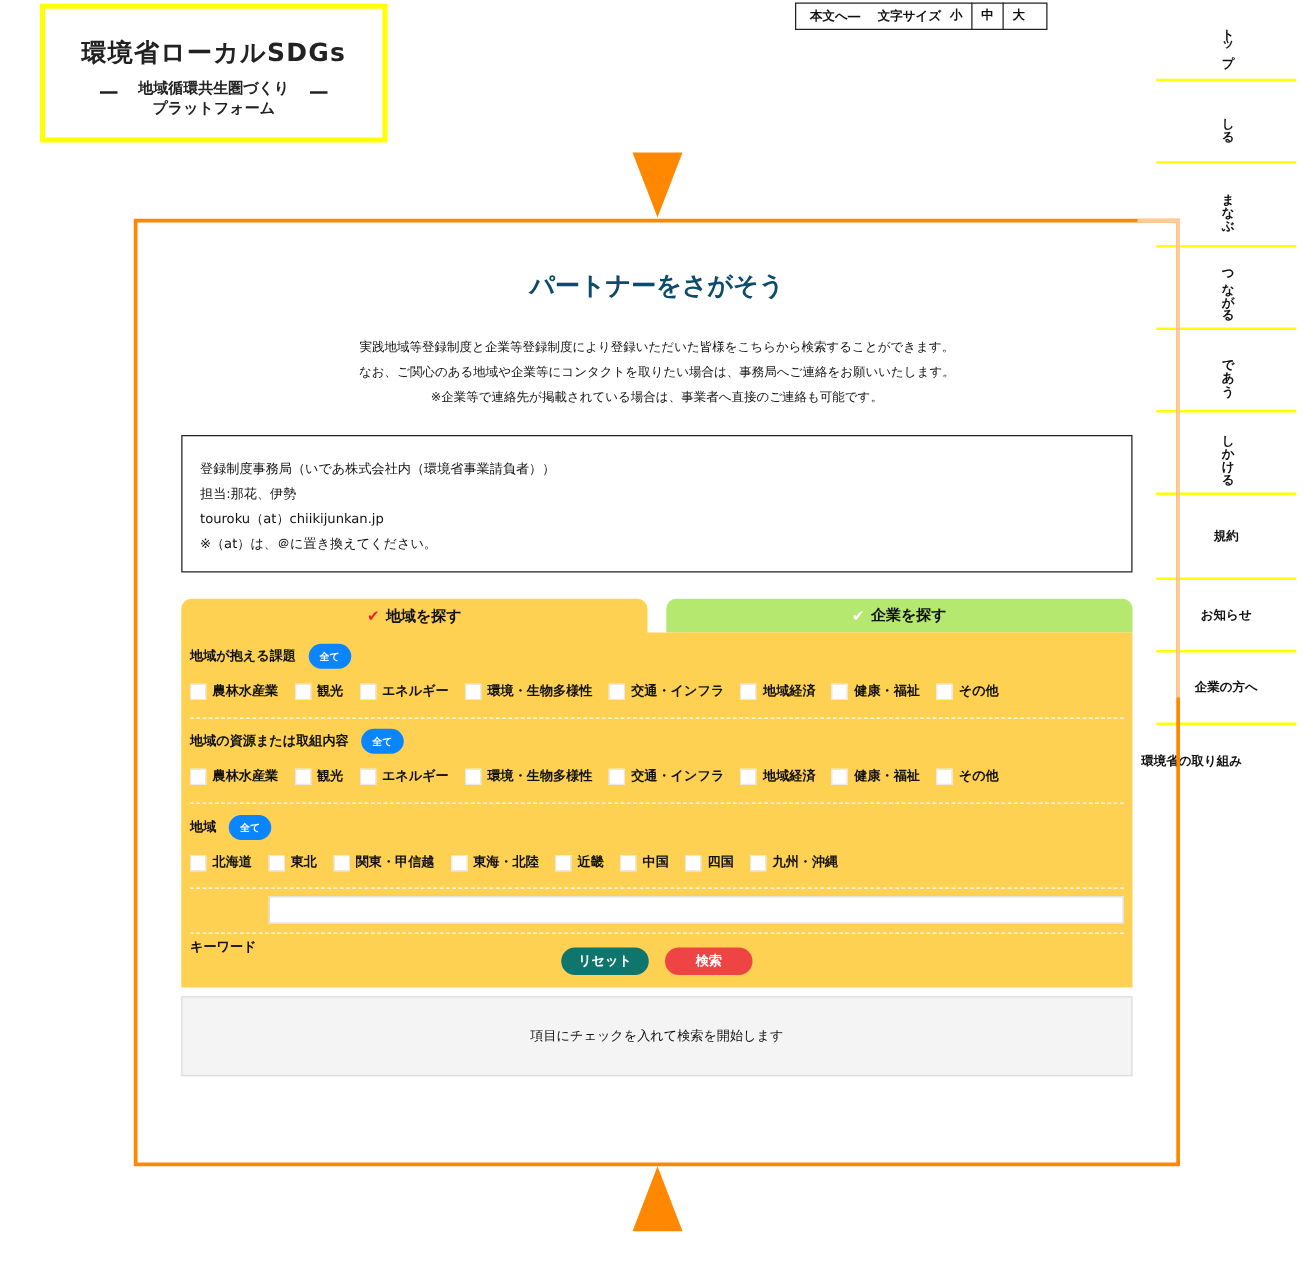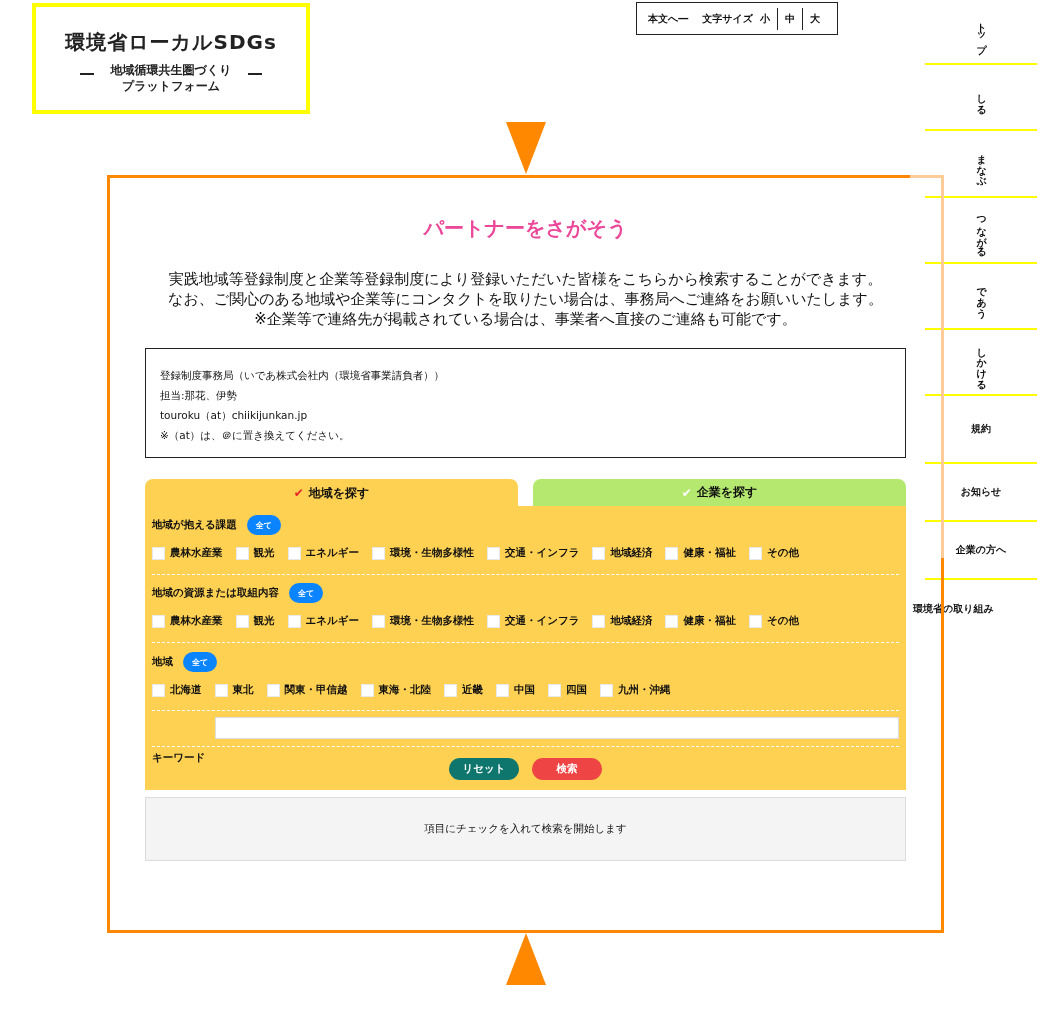--- a/index.html
+++ b/index.html
@@ -8,42 +8,42 @@
 
   
   .logo { position: absolute; left: 32px; top: 3px; width: 278px; height: 111px; border: 4px solid #ffff00; background: #fff; text-align: center; }
   .logo-title { margin-top: 22px; font-size: 20px; font-weight: bold; letter-spacing: 1px; color: #222; }
   .logo-sub { margin-top: 6px; font-size: 12px; font-weight: bold; line-height: 16px; color: #222; position: relative; }
   .logo-sub .dash { position: absolute; top: 11px; width: 14px; height: 2px; background: #222; }
   .logo-sub .dash.l { left: 44px; }
   .logo-sub .dash.r { right: 44px; }
 
   
-  .a11y { position: absolute; left: 636px; top: 2px; width: 202px; height: 33px; border: 1px solid #222; background: #fff; display: flex; align-items: center; font-size: 10px; font-weight: bold; }
+  .a11y { position: absolute; left: 636px; top: 2px; width: 202px; height: 22px; border: 1px solid #222; background: #fff; display: flex; align-items: center; font-size: 10px; font-weight: bold; }
   .a11y .skip { margin-left: 11px; }
   .a11y .fs-label { margin-left: 14px; }
   .a11y .size { padding: 0 7px; line-height: 22px; }
   .a11y .size.sep { border-left: 1px solid #222; }
   .a11y .size:first-of-type { margin-left: 6px; }
 
   
   .rnav { position: absolute; left: 925px; top: 0; width: 112px; }
   .rnav-item { display: flex; align-items: center; justify-content: center; border-bottom: 2px solid #ffff00; font-size: 10px; font-weight: bold; color: #111; }
   .rnav-item.v span { writing-mode: vertical-rl; text-orientation: upright; letter-spacing: -1px; }
   .rnav-item.last { border-bottom: none; }
 
   
   .arrow-top { position: absolute; left: 506px; top: 122px; width: 0; height: 0; border-left: 20px solid transparent; border-right: 20px solid transparent; border-top: 52px solid #ff8800; }
   .arrow-bottom { position: absolute; left: 506px; top: 933px; width: 0; height: 0; border-left: 20px solid transparent; border-right: 20px solid transparent; border-bottom: 52px solid #ff8800; }
   .frame { position: absolute; left: 107px; top: 175px; width: 837px; height: 758px; border: 3px solid #ff8800; }
   .frame-fade-top { position: absolute; left: 910px; top: 175px; width: 34px; height: 3px; background: #ffcc99; }
   .frame-fade-right { position: absolute; left: 941px; top: 175px; width: 3px; height: 383px; background: #ffcc99; }
 
-  .page-title { position: absolute; left: 107px; top: 215px; width: 837px; text-align: center; font-size: 20px; font-weight: bold; color: #ec4899; }
-  .intro { position: absolute; left: 107px; top: 269px; width: 837px; text-align: center; font-size: 15px; line-height: 20px; color: #111; }
+  .page-title { position: absolute; left: 107px; top: 215px; width: 837px; text-align: center; font-size: 20px; font-weight: bold; color: #0c4a6e; }
+  .intro { position: absolute; left: 107px; top: 269px; width: 837px; text-align: center; font-size: 10px; line-height: 20px; color: #111; }
 
   .contact { position: absolute; left: 145px; top: 348px; width: 761px; height: 110px; border: 1px solid #222; padding: 16px 14px; font-size: 10.5px; line-height: 20px; }
 
   
   .tab { position: absolute; top: 479px; height: 28px; display: flex; align-items: center; justify-content: center; font-size: 12px; font-weight: bold; border-radius: 8px 8px 0 0; }
   .tab-region { left: 145px; width: 373px; background: #ffd152; }
   .tab-company { left: 533px; width: 373px; background: #b4e86f; top: 479px; height: 27px; }
   .tab .chk { margin-right: 5px; font-size: 12px; }
   .tab-region .chk { color: #e8232a; }
   .tab-company .chk { color: #ffffff; }

